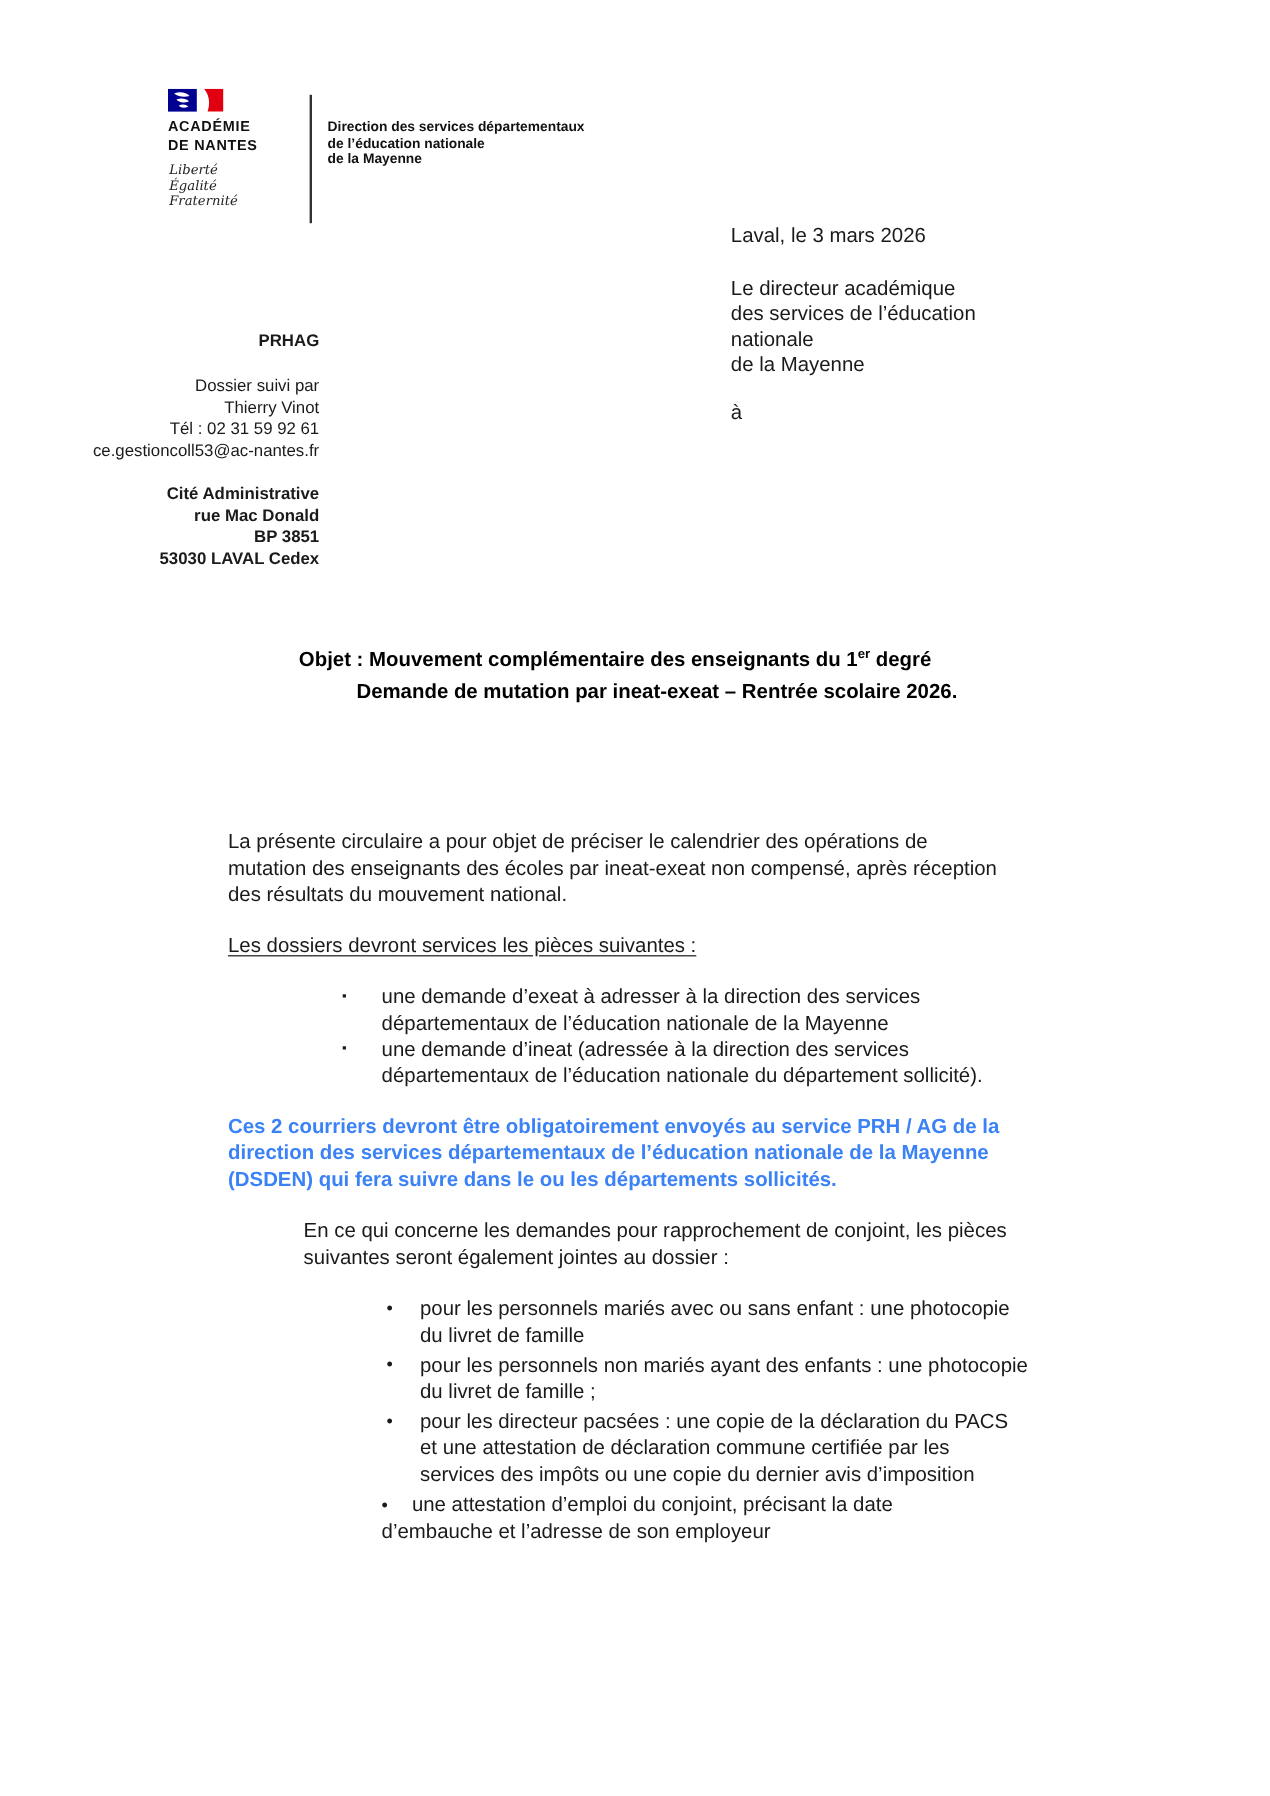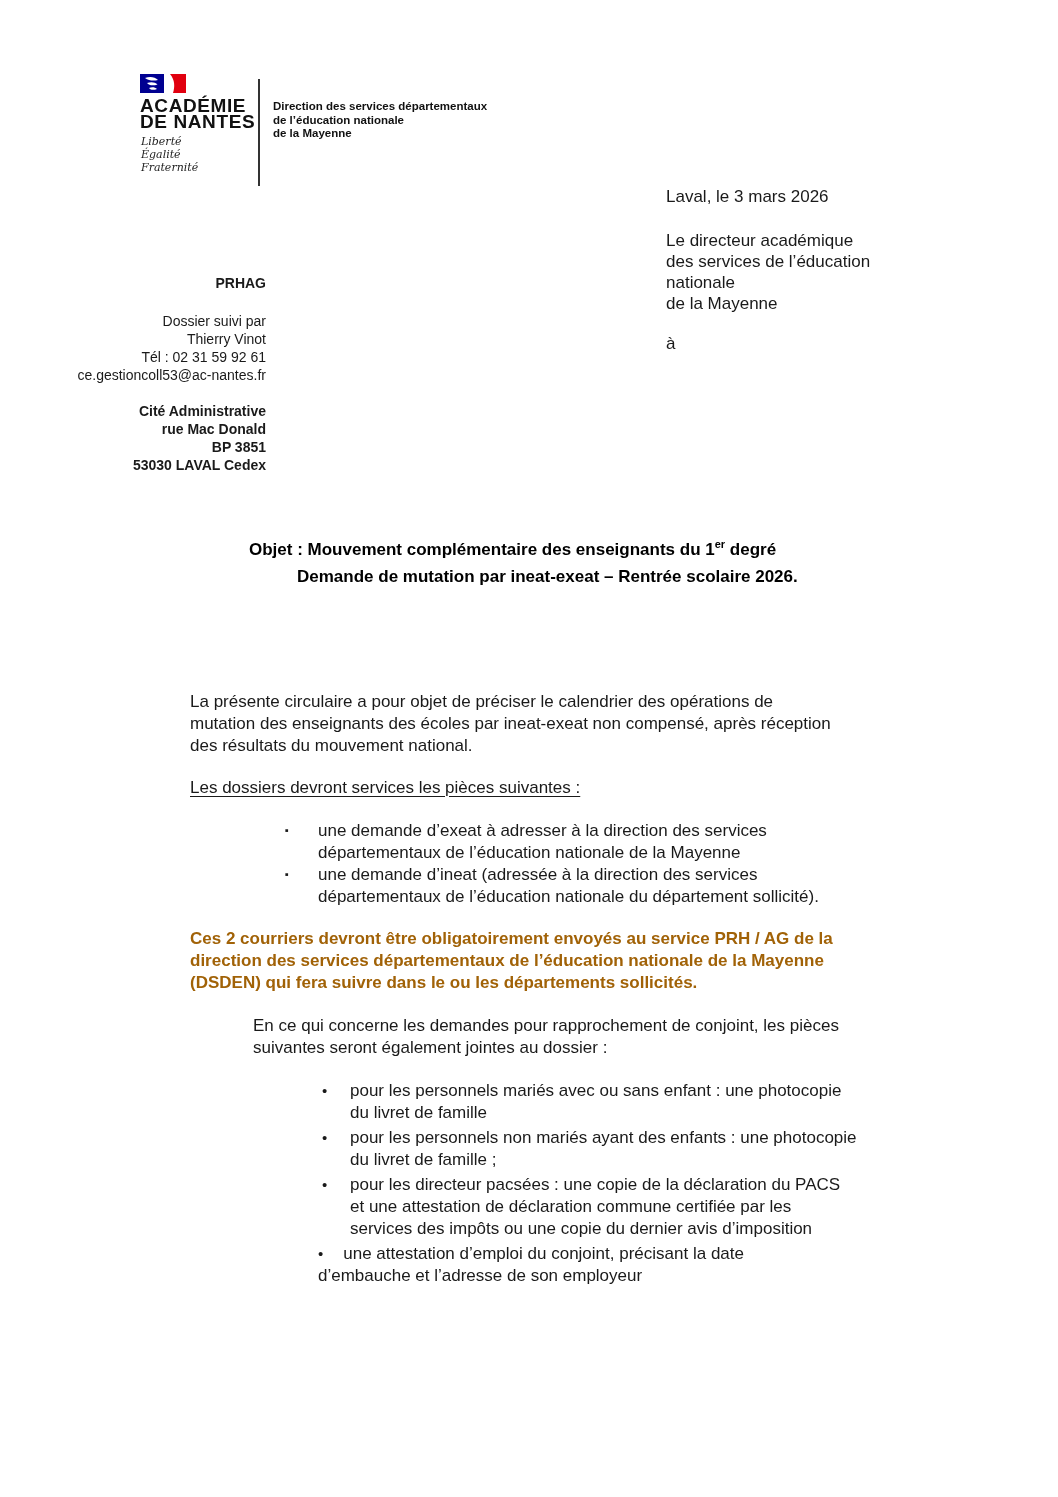--- a/index.html
+++ b/index.html
@@ -7,21 +7,21 @@
   body { font-family:"Liberation Sans", sans-serif; color:#1a1a1a; }
   .page {
     position:relative; width:1058px; height:1497px; background:#ffffff;
     overflow:hidden; margin:0 auto;
   }
 
   
   .flag { position:absolute; left:140px; top:74px; }
   .brand {
     position:absolute; left:140px; top:98px;
-    font-size:19px; font-weight:bold; line-height:15.5px;
+    font-size:12px; font-weight:bold; line-height:15.5px;
     letter-spacing:0.6px; color:#111;
   }
   .motto {
     position:absolute; left:141px; top:135px;
     font-family:"DejaVu Serif", serif; font-style:italic;
     font-size:11px; line-height:13px; color:#222;
   }
   .header-divider {
     position:absolute; left:258px; top:79px; width:2px; height:107px;
     background:#333;
@@ -34,41 +34,41 @@
   
   .contact {
     position:absolute; left:30px; top:274px; width:236px;
     text-align:right; font-size:14px; line-height:18px;
   }
   .contact .service { font-weight:bold; }
   .contact .lines { margin-top:20px; white-space:pre-line; }
   .contact .address { margin-top:18px; font-weight:bold; white-space:pre-line; }
 
   
-  .recipient { position:absolute; left:666px; top:186px; width:370px; font-size:17px; line-height:21px; }
+  .recipient { position:absolute; left:609px; top:186px; width:370px; font-size:17px; line-height:21px; }
   .recipient .date { margin-bottom:23px; }
   .recipient .sender { white-space:pre-line; }
   .recipient .to-word { margin-top:19px; }
   .recipient .addressee { margin-top:19px; }
   .recipient .addressee .pre { white-space:pre-line; }
   sup.sup-er { font-size:11px; vertical-align:super; line-height:0; }
 
   
   .objet { position:absolute; left:249px; top:536px; font-size:17px; font-weight:bold; line-height:27px; color:#000000; }
   .objet .line2 { margin-left:48px; }
 
   
   .bodytext { position:absolute; left:190px; top:691px; width:752px; font-size:17px; line-height:22px; }
   .p1 { white-space:pre-line; }
   .h-underline { margin-top:20px; text-decoration:underline; text-underline-offset:3px; }
   .sq-list { margin-top:21px; }
   .sq-item { position:relative; padding-left:128px; }
   .sq-item .marker { position:absolute; left:95px; top:-1px; font-size:11px; }
   .li-text { white-space:pre-line; }
-  .p-bold { margin-top:20px; font-weight:bold; white-space:pre-line; color:#a16207; }
+  .p-bold { margin-top:20px; font-weight:bold; white-space:pre-line; color:#3b82f6; }
   .p-conjoint { margin-top:21px; margin-left:63px; white-space:pre-line; }
   .rd-list { margin-top:21px; }
   .rd-item { position:relative; padding-left:160px; margin-bottom:3px; }
   .rd-item .marker { position:absolute; left:132px; top:0; font-size:15px; }
   .rd-item-outdent { padding-left:128px; margin-bottom:3px; }
   .rd-item-outdent .marker-inline { margin-right:20px; font-size:15px; }
 </style>
 </head>
 <body>
 

